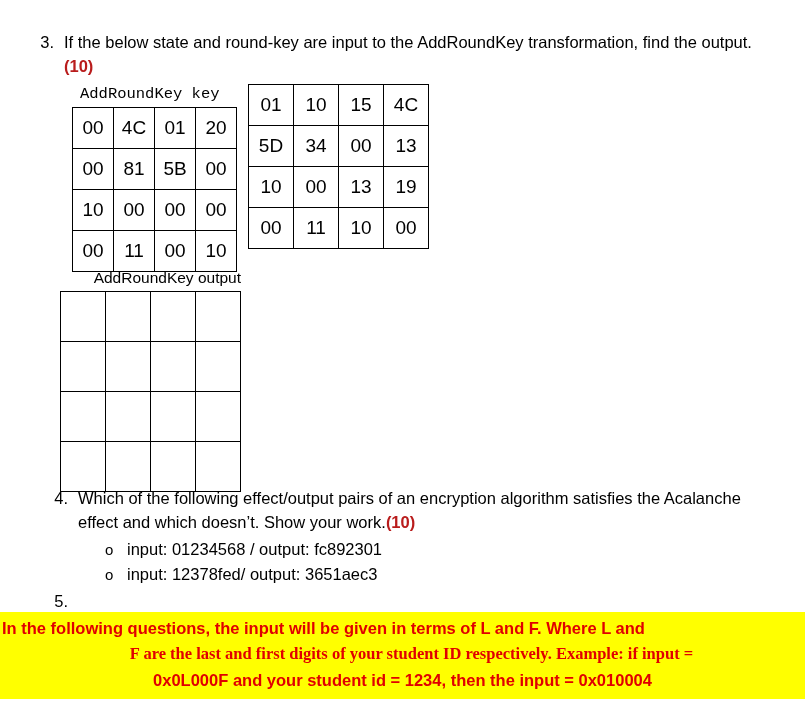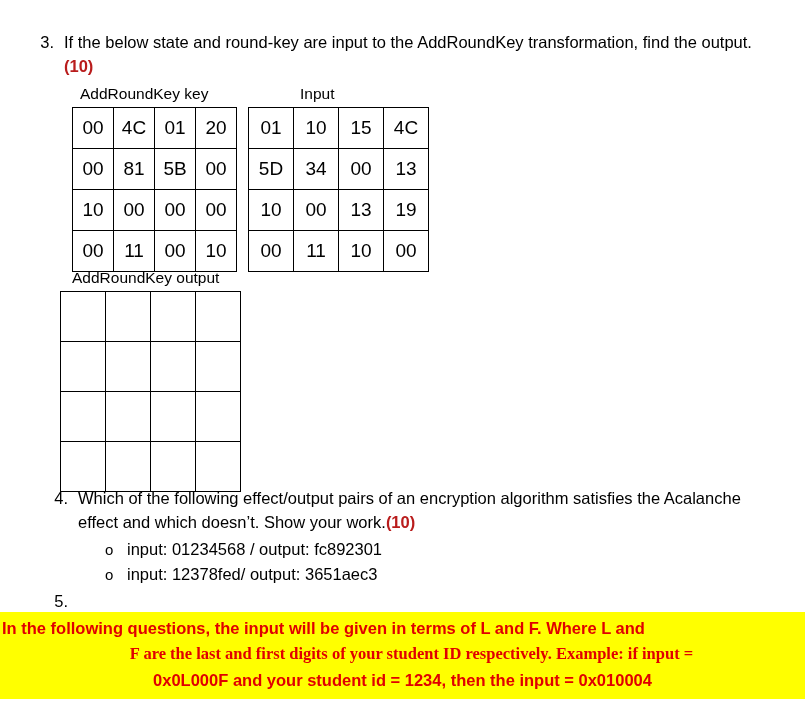--- a/index.html
+++ b/index.html
@@ -68,30 +68,30 @@
   table.grid td {
     border: 1px solid #000000;
     text-align: center;
     vertical-align: middle;
     font-size: 19px;
     font-family: "Liberation Sans", sans-serif;
   }
 
   
   #key-table-wrap { left: 72px; top: 84px; }
-  #key-table-wrap .tbl-caption { margin-left: 8px; }
+  #key-table-wrap .tbl-caption { margin-left: 8px; font-family: Liberation Mono, monospace; }
   #key-table td { width: 38px; height: 38px; }
 
   
   #input-table-wrap { left: 248px; top: 84px; }
   #input-table-wrap .tbl-caption { margin-left: 52px; }
   #input-table td { width: 42px; height: 38px; }
 
   
-  #output-table-wrap { left: 60px; top: 268px; }
+  #output-table-wrap { left: 60px; top: 268px; text-align: right; }
   #output-table-wrap .tbl-caption { margin-left: 12px; }
   #output-table td { width: 42px; height: 47px; }
 
   
   #q4 {
     left: 34px;
     top: 486px;
     width: 745px;
   }
   #q4 .qtext { width: 700px; }
@@ -179,21 +179,20 @@
           <td>00</td>
           <td>11</td>
           <td>00</td>
           <td>10</td>
         </tr>
       </tbody>
     </table>
   </div>
 
   <div class="tbl-wrap" id="input-table-wrap">
-    <div class="tbl-caption">Input</div>
     <table class="grid" id="input-table">
       <tbody>
         <tr>
           <td>01</td>
           <td>10</td>
           <td>15</td>
           <td>4C</td>
         </tr>
         <tr>
           <td>5D</td>

